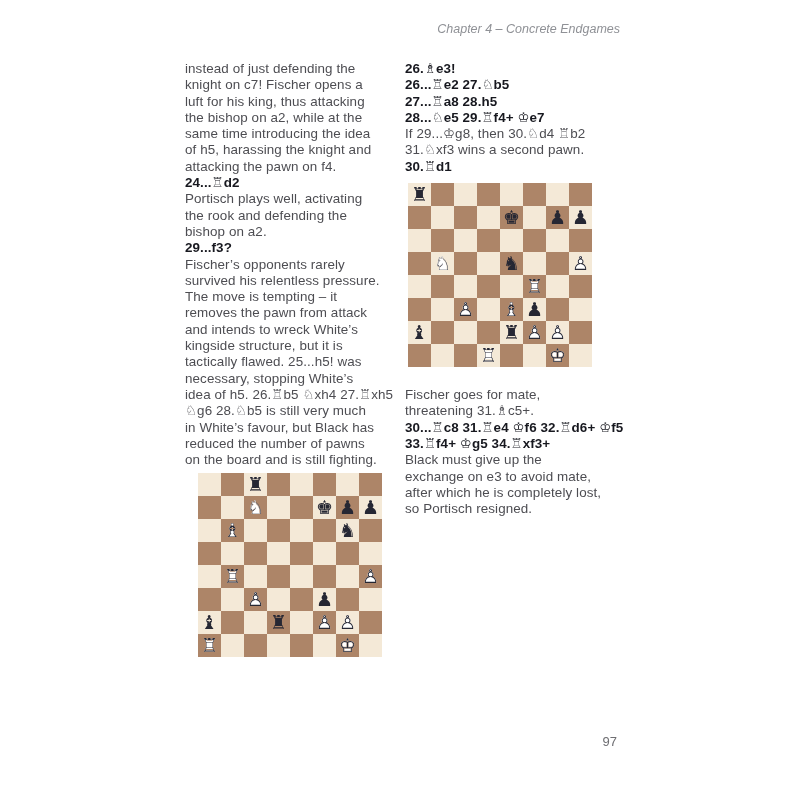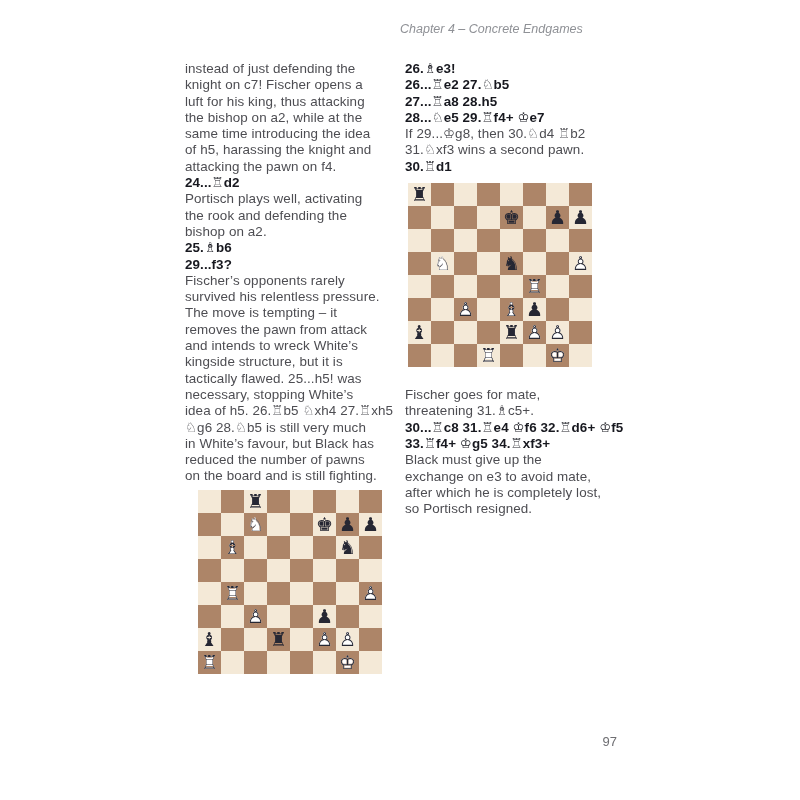--- a/index.html
+++ b/index.html
@@ -2,21 +2,21 @@
 <html><head>
 <meta charset="utf-8">
 <style>
   html,body { margin:0; padding:0; background:#ffffff; }
   .page {
     position:relative; width:800px; height:800px; background:#ffffff;
     font-family:"Liberation Sans","DejaVu Sans",sans-serif; overflow:hidden;
   }
   .running-head {
     position:absolute; top:22px; left:400px; width:220px;
-    text-align:left; font-style:italic; font-size:12.5px; color:#8f9196;
+    text-align:right; font-style:italic; font-size:12.5px; color:#8f9196;
   }
   .col {
     position:absolute; top:61px; font-size:13.4px; line-height:16.3px;
     color:#4d4d52; letter-spacing:0.1px;
   }
   .col-left  { left:185px; width:212px; }
   .col-right { left:405px; width:216px; }
   .para  { white-space:pre; }
   .moves { white-space:pre; font-weight:700; color:#17181f; }
   .board {
@@ -47,21 +47,20 @@
 knight on c7! Fischer opens a
 luft for his king, thus attacking
 the bishop on a2, while at the
 same time introducing the idea
 of h5, harassing the knight and
 attacking the pawn on f4.</div>
       <div class="moves">24...♖d2</div>
       <div class="para">Portisch plays well, activating
 the rook and defending the
 bishop on a2.</div>
-      <div class="moves">25.♗b6</div>
       <div class="moves">29...f3?</div>
       <div class="para">Fischer’s opponents rarely
 survived his relentless pressure.
 The move is tempting – it
 removes the pawn from attack
 and intends to wreck White’s
 kingside structure, but it is
 tactically flawed. 25...h5! was
 necessary, stopping White’s
 idea of h5. 26.♖b5 ♘xh4 27.♖xh5

